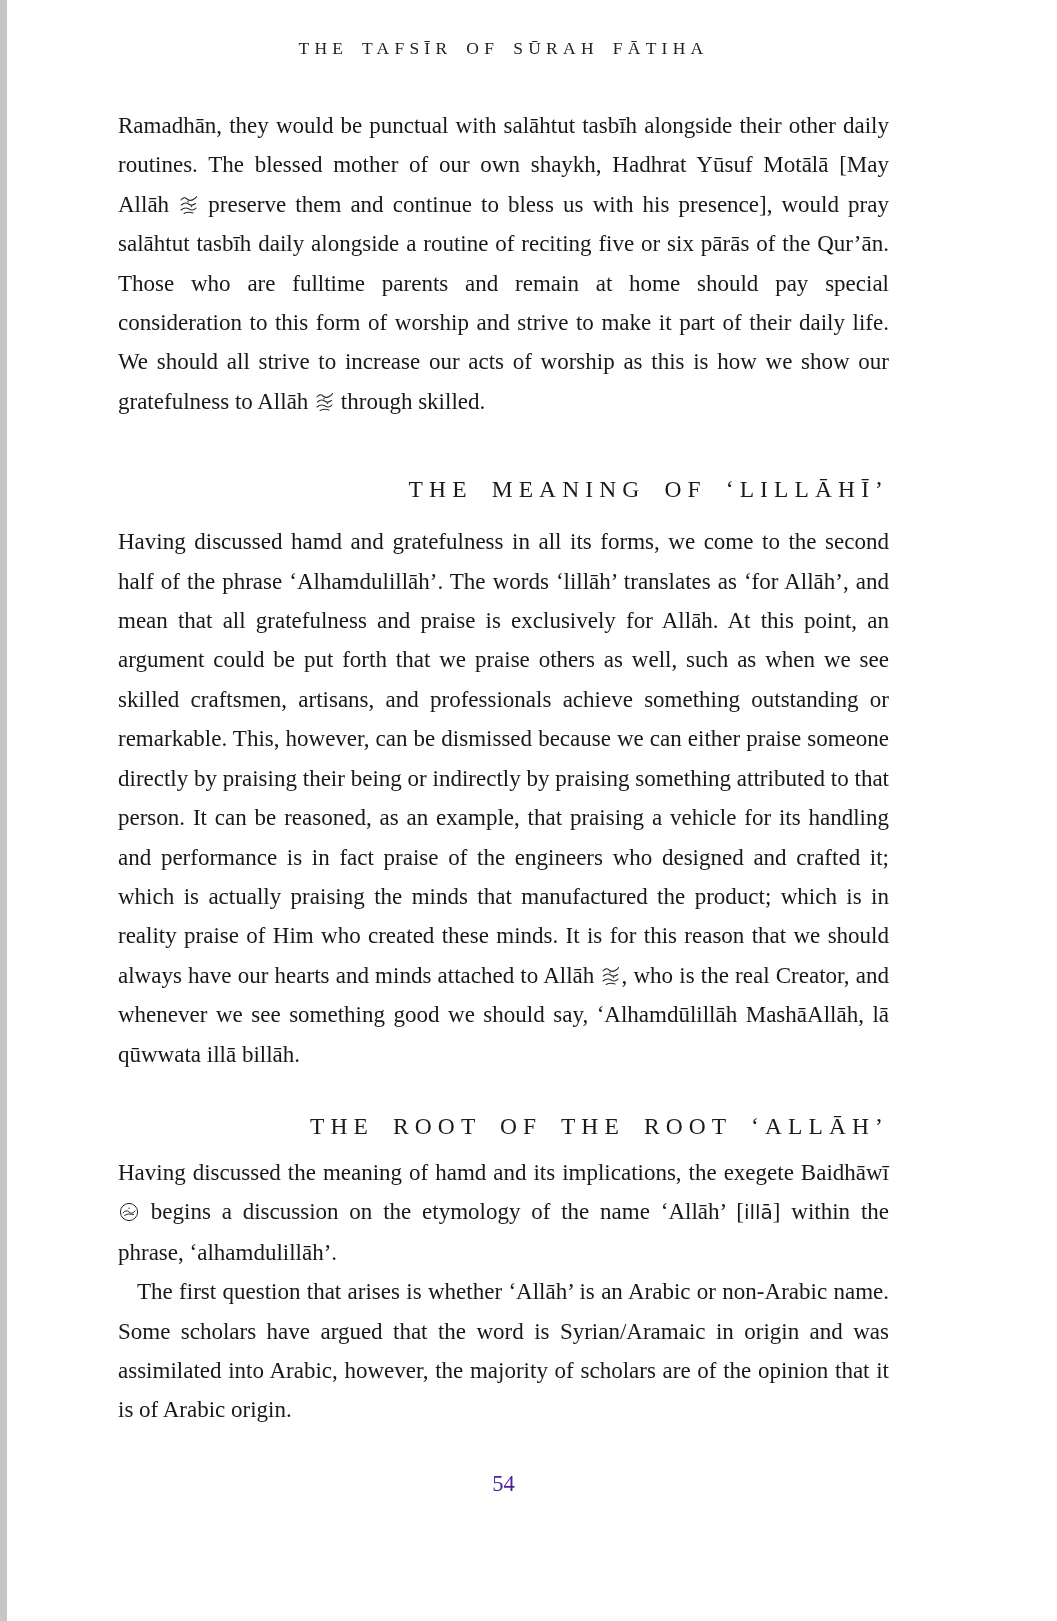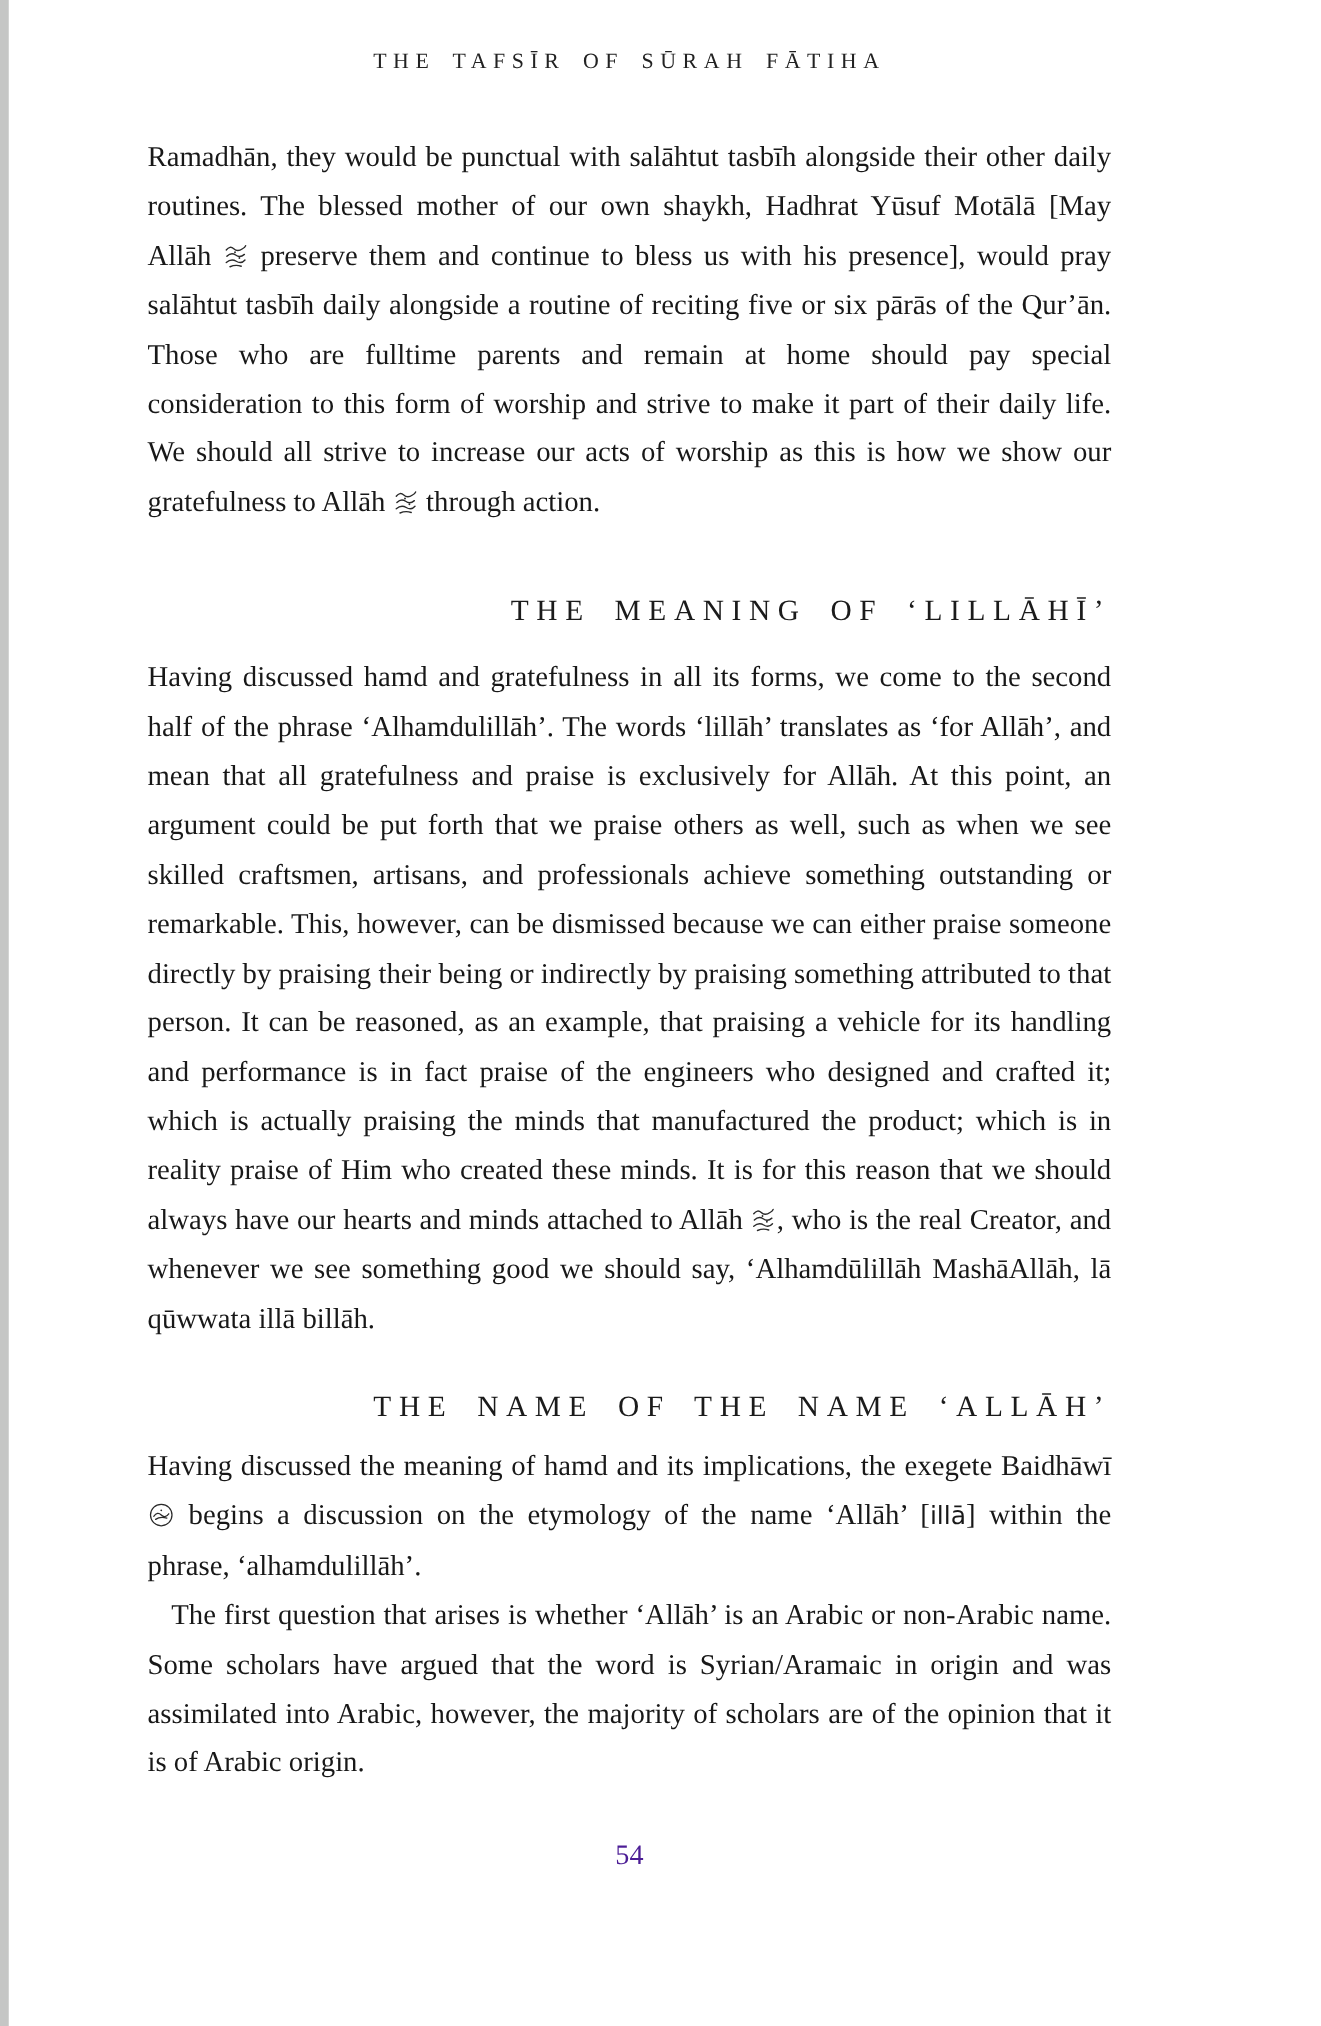--- a/index.html
+++ b/index.html
@@ -94,36 +94,36 @@
           <circle cx="12.5" cy="11.4" r="0.75" fill="#2a2a2a"></circle>
         </svg></span><span> preserve them and continue to bless us with his presence], would pray salāhtut tasbīh daily alongside a routine of reciting five or six pārās of the Qur’ān. Those who are fulltime parents and remain at home should pay special consideration to this form of worship and strive to make it part of their daily life. We should all strive to increase our acts of worship as this is how we show our gratefulness to Allāh </span><span class="honorific"><svg width="19" height="20" viewBox="0 0 19 20">
           <g fill="none" stroke="#2a2a2a" stroke-width="1.1" stroke-linecap="round">
             <path d="M2 5 Q5 1.2 8 4 T15 4 Q17 3 17.5 1.6"></path>
             <path d="M2.5 10 Q6 6.5 9.5 9 T16.5 8.5"></path>
             <path d="M2 15 Q6 11.5 10 14 T17 13"></path>
             <path d="M5 18.4 Q9.5 16.4 14 18"></path>
           </g>
           <circle cx="9" cy="6.8" r="0.75" fill="#2a2a2a"></circle>
           <circle cx="12.5" cy="11.4" r="0.75" fill="#2a2a2a"></circle>
-        </svg></span><span> through action.</span></p>
+        </svg></span><span> through skilled.</span></p>
 
   <h2 class="section-heading heading-1">THE MEANING OF ‘LILLĀHĪ’</h2>
 
   <p class="body-par"><span>Having discussed hamd and gratefulness in all its forms, we come to the second half of the phrase ‘Alhamdulillāh’. The words ‘lillāh’ translates as ‘for Allāh’, and mean that all gratefulness and praise is exclusively for Allāh. At this point, an argument could be put forth that we praise others as well, such as when we see skilled craftsmen, artisans, and professionals achieve something outstanding or remarkable. This, however, can be dismissed because we can either praise someone directly by praising their being or indirectly by praising something attributed to that person. It can be reasoned, as an example, that praising a vehicle for its handling and performance is in fact praise of the engineers who designed and crafted it; which is actually praising the minds that manufactured the product; which is in reality praise of Him who created these minds. It is for this reason that we should always have our hearts and minds attached to Allāh </span><span class="honorific"><svg width="19" height="20" viewBox="0 0 19 20">
           <g fill="none" stroke="#2a2a2a" stroke-width="1.1" stroke-linecap="round">
             <path d="M2 5 Q5 1.2 8 4 T15 4 Q17 3 17.5 1.6"></path>
             <path d="M2.5 10 Q6 6.5 9.5 9 T16.5 8.5"></path>
             <path d="M2 15 Q6 11.5 10 14 T17 13"></path>
             <path d="M5 18.4 Q9.5 16.4 14 18"></path>
           </g>
           <circle cx="9" cy="6.8" r="0.75" fill="#2a2a2a"></circle>
           <circle cx="12.5" cy="11.4" r="0.75" fill="#2a2a2a"></circle>
         </svg></span><span>, who is the real Creator, and whenever we see something good we should say, ‘Alhamdūlillāh MashāAllāh, lā qūwwata illā billāh.</span></p>
 
-  <h2 class="section-heading heading-2">THE NAME OF THE NAME ‘ALLĀH’</h2>
+  <h2 class="section-heading heading-2">THE ROOT OF THE ROOT ‘ALLĀH’</h2>
 
   <p class="body-par par-tight"><span>Having discussed the meaning of </span><span class="italic">hamd</span><span> and its implications, the exegete Baidhāwī </span><span class="honorific"><svg width="20" height="20" viewBox="0 0 20 20">
           <circle cx="10" cy="10" r="8.6" fill="none" stroke="#2a2a2a" stroke-width="1"></circle>
           <path d="M4 11 Q7 7 10 10 T16 9" fill="none" stroke="#2a2a2a" stroke-width="1" stroke-linecap="round"></path>
           <path d="M5.5 13.5 Q9 11 14.5 12.5" fill="none" stroke="#2a2a2a" stroke-width="1" stroke-linecap="round"></path>
           <circle cx="10" cy="6.2" r="0.7" fill="#2a2a2a"></circle>
         </svg></span><span> begins a discussion on the etymology of the name ‘Allāh’ [</span><span class="arabic">illā</span><span>] within the phrase, ‘</span><span class="italic">alhamdulillāh</span><span>’.</span></p>
 
   <p class="body-par par-indent">The first question that arises is whether ‘Allāh’ is an Arabic or non-Arabic name. Some scholars have argued that the word is Syrian/Aramaic in origin and was assimilated into Arabic, however, the majority of scholars are of the opinion that it is of Arabic origin.</p>
 

